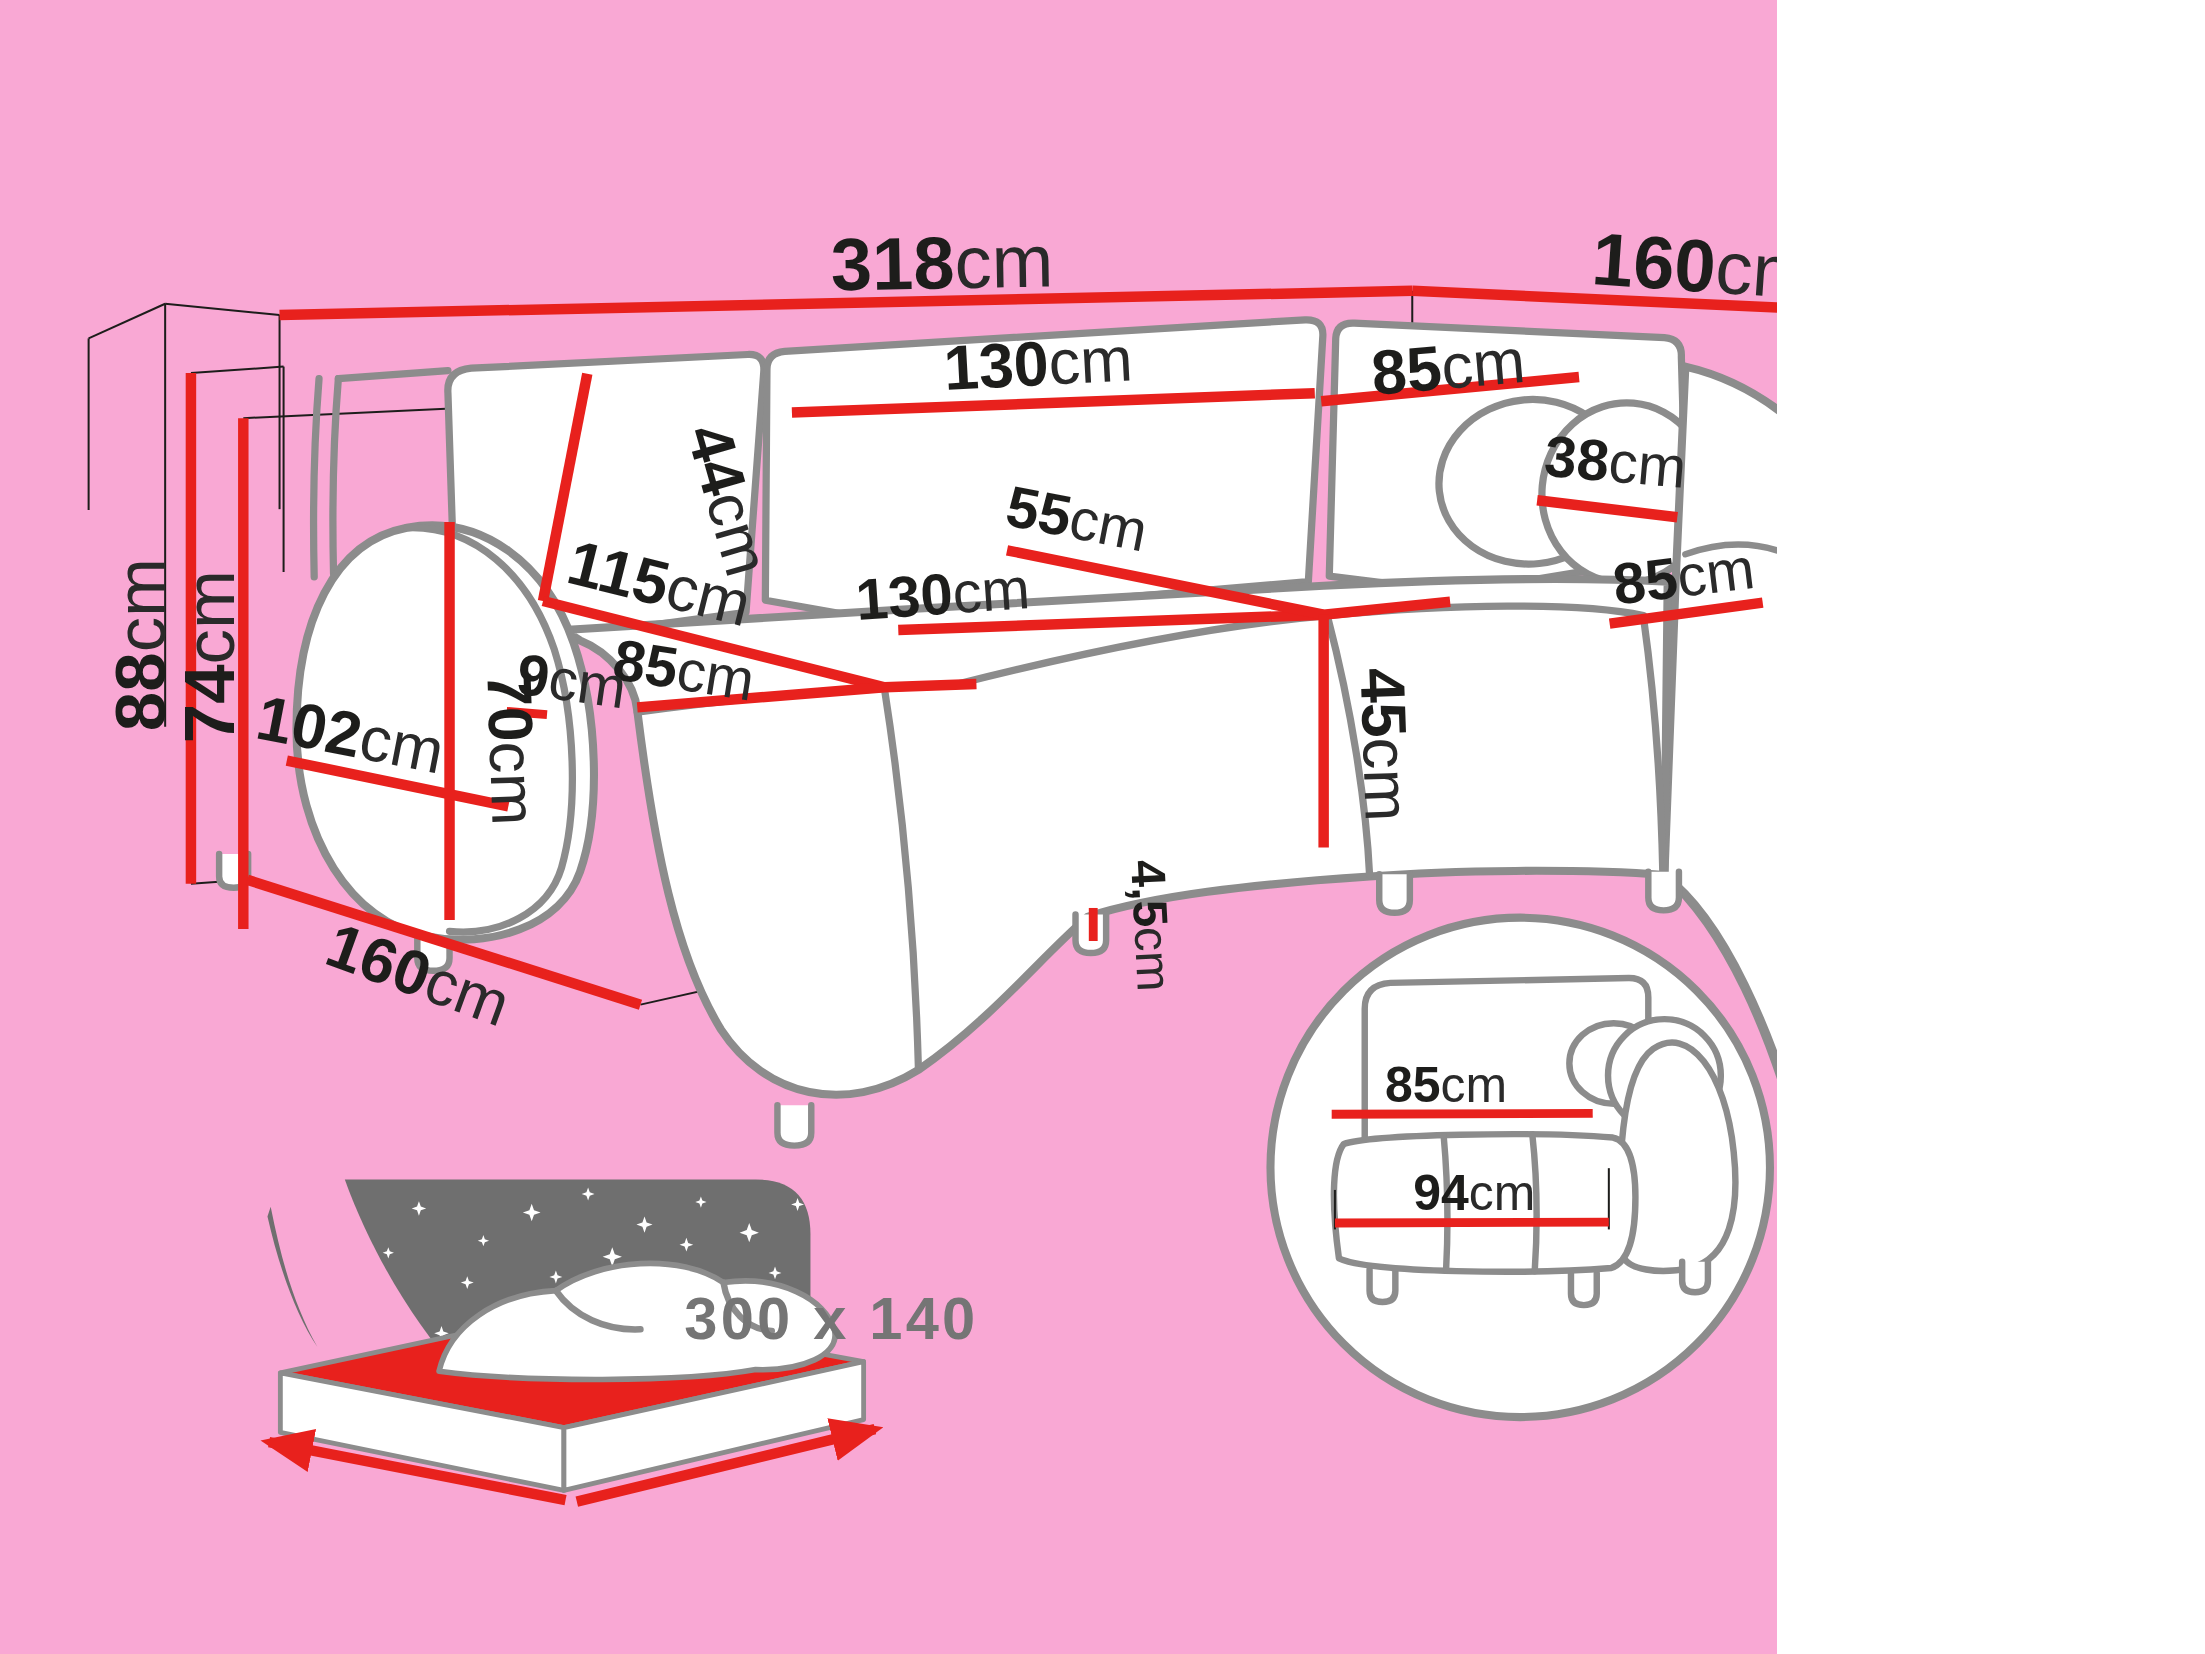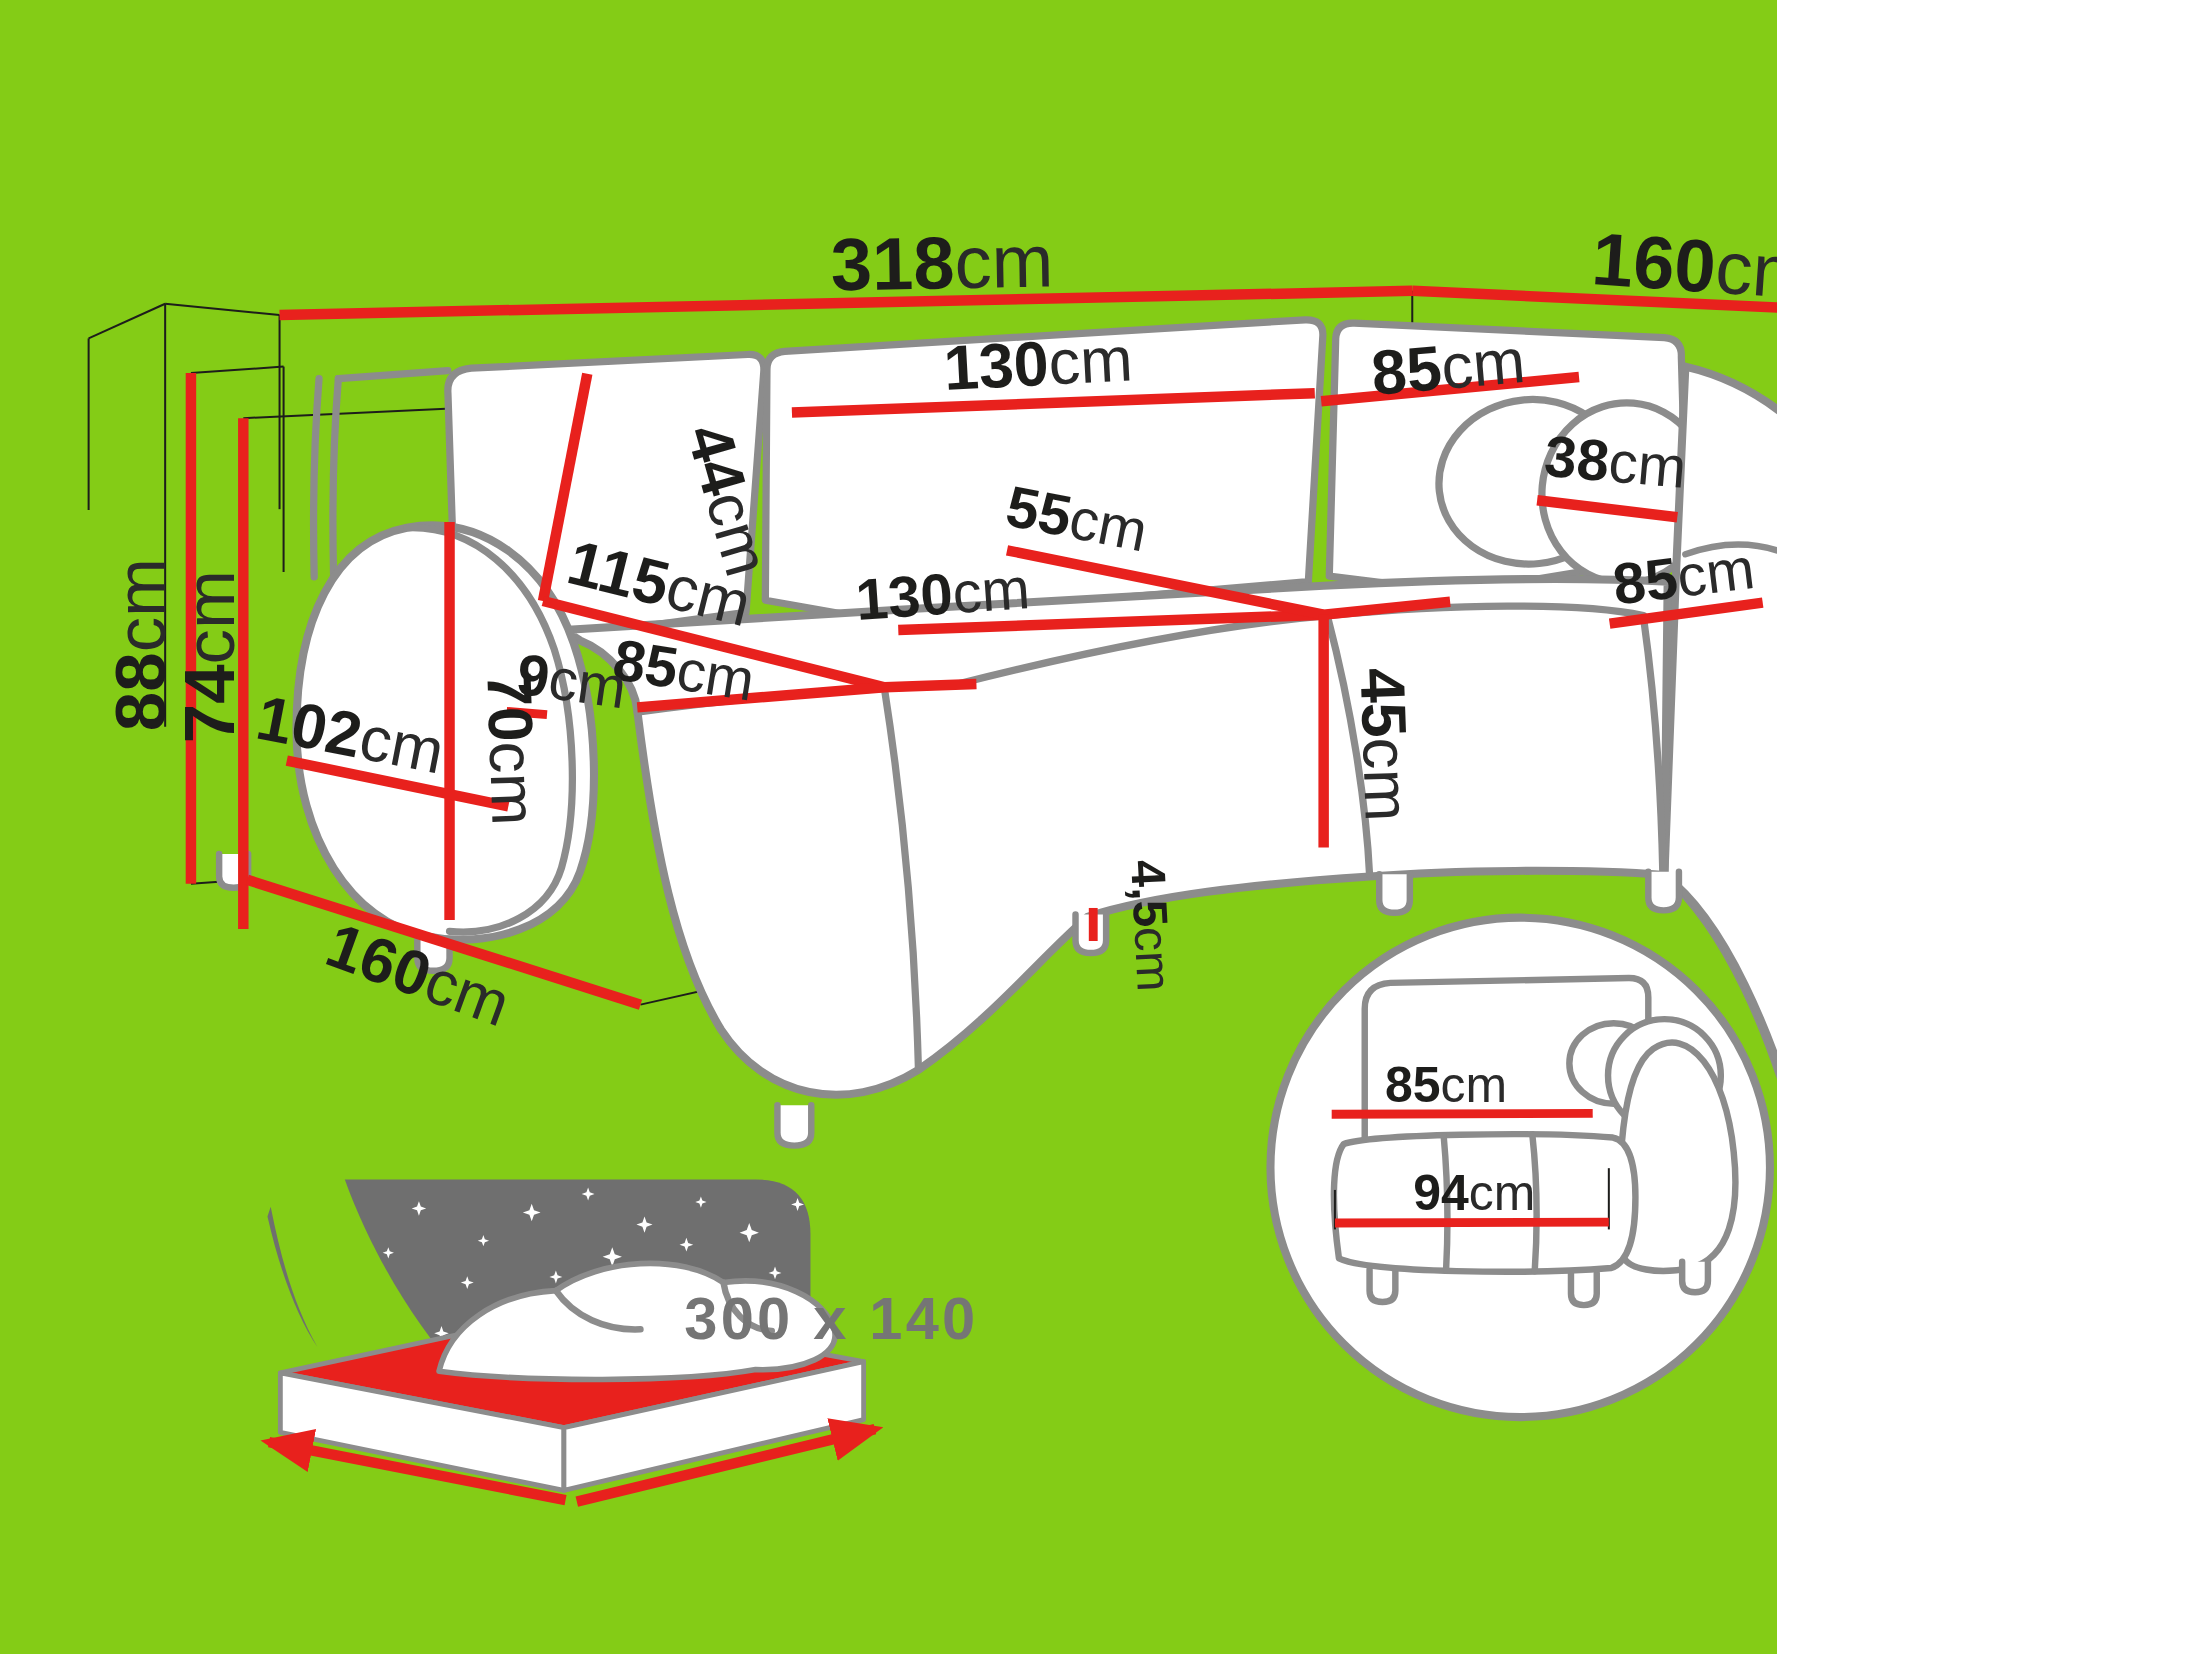--- a/index.html
+++ b/index.html
@@ -1,16 +1,16 @@
 <!DOCTYPE html>
 <html style="font-size:13px"><head>
 <meta charset="utf-8">
 <style>
   html,body{margin:0;padding:0;background:#ffffff;}
-  .stage{position:relative;width:1777px;height:1654px;background:#84cc16;overflow:hidden;
+  .stage{position:relative;width:1777px;height:1654px;background:#f9a8d4;overflow:hidden;
          font-family:"Liberation Sans",sans-serif;}
   svg{display:block;}
   text{font-family:"Liberation Sans",sans-serif;}
   .dim .num{font-weight:bold;fill:#1d1d1b;}
   .dim .unit{font-weight:normal;fill:#2a2a2a;}
   .sleep{font-weight:bold;fill:#757575;letter-spacing:4px;}
   .red{stroke:#e8211d;stroke-width:13;stroke-linecap:butt;fill:none;}
   .redthin{stroke:#e8211d;stroke-width:11;stroke-linecap:butt;fill:none;}
   .blk{stroke:#1d1d1b;stroke-width:2.5;fill:none;}
   .gry{stroke:#8c8c8c;fill:none;stroke-width:9;stroke-linecap:round;stroke-linejoin:round;}

